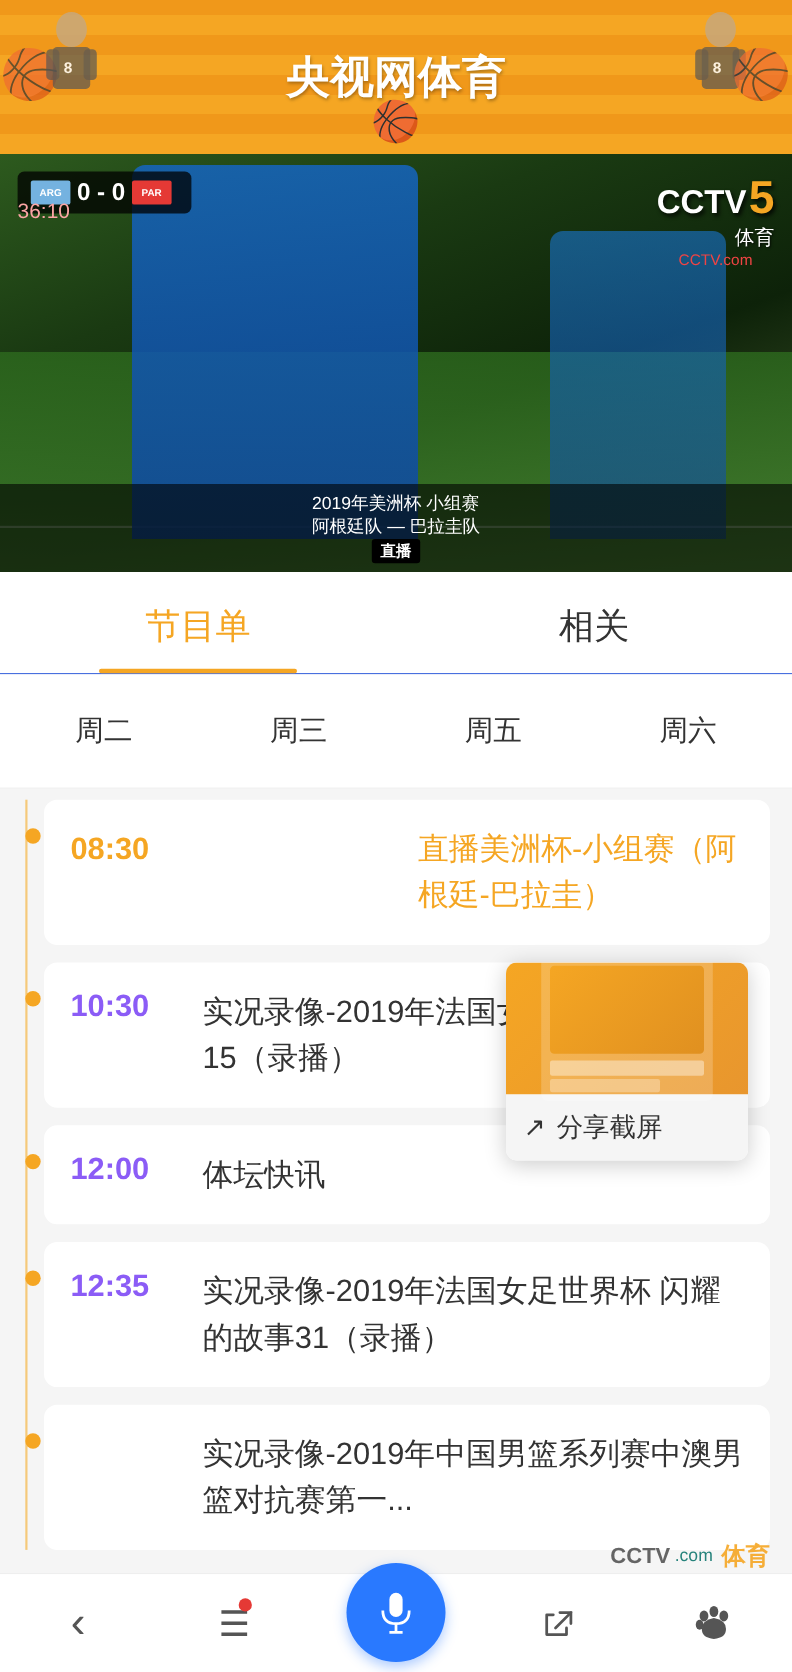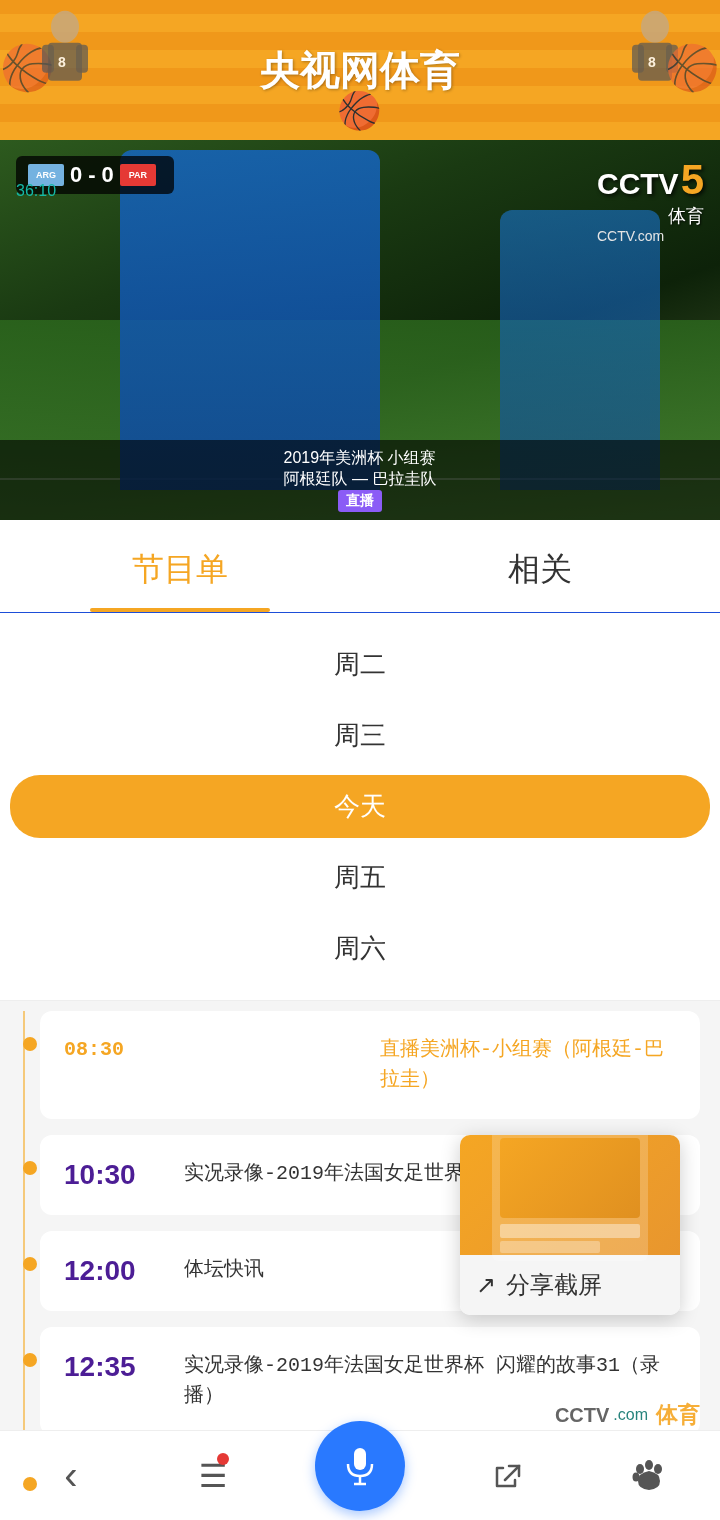--- a/index.html
+++ b/index.html
@@ -166,21 +166,21 @@
       display: flex;
       justify-content: space-between;
       align-items: center;
       flex-direction: column;
     }
     .video-match-info {
       color: white;
       font-size: 16px;
     }
     .video-live-badge {
-      background: #8b5cf6;
+      background: #000000;
       color: white;
       font-size: 14px;
       padding: 2px 8px;
       border-radius: 3px;
       font-weight: bold;
     }
 
     
     .tabs-container {
       background: white;
@@ -210,21 +210,20 @@
       border-radius: 2px;
     }
 
     
     .day-selector {
       background: white;
       display: flex;
       padding: 20px 10px;
       gap: 8px;
       border-bottom: 1px solid #eee;
-      flex-direction: column;
     }
     .day-btn {
       flex: 1;
       text-align: center;
       padding: 14px 0;
       font-size: 26px;
       color: #333;
       border-radius: 30px;
       cursor: pointer;
     }
@@ -243,31 +242,30 @@
       background: white;
       border-radius: 12px;
       margin-bottom: 16px;
       padding: 24px 24px;
       display: flex;
       align-items: flex-start;
       gap: 20px;
       position: relative;
     }
     .program-time {
-      color: #4c1d95;
+      color: #8b5cf6;
       font-size: 28px;
       font-weight: bold;
       min-width: 100px;
     }
     .program-title {
-      font-size: 20px;
+      font-size: 28px;
       color: #333;
       line-height: 1.5;
       flex: 1;
-      font-family: Liberation Mono, monospace;
     }
     .program-title.highlight {
       color: #f5a623;
     }
     .program-list-inner {
       position: relative;
       padding-left: 20px;
       margin-top: 10px;
     }
     .program-list-inner::before {
@@ -410,30 +408,30 @@
   <div style="position:absolute;bottom:30px;right:60px;width:160px;height:280px;background:linear-gradient(180deg,#1976d2,#0d47a1);border-radius:12px 12px 0 0;opacity:0.6;"></div>
 
   <div class="video-score-overlay">
     <div class="score-flag-arg"></div>
     <span class="score-text">0</span>
     <span class="score-text">-</span>
     <span class="score-text">0</span>
     <div class="score-flag-par"></div>
     <br>
   </div>
-  <div style="position:absolute;top:42px;left:16px;color:#14b8a6;font-size:16px;text-align:right;">36:10</div>
+  <div style="position:absolute;top:42px;left:16px;color:#fca5a5;font-size:19px;text-align:right;">36:10</div>
 
   <div class="video-cctv-logo">
     <div>
       <div style="display:flex;align-items:baseline;gap:2px;">
         <span style="color:white;font-size:30px;font-weight:bold;text-shadow:2px 2px 4px rgba(0,0,0,0.8);">CCTV</span>
         <span style="color:#f5a623;font-size:42px;font-weight:bold;text-shadow:2px 2px 4px rgba(0,0,0,0.8);">5</span>
       </div>
       <div style="color:white;font-size:18px;text-shadow:1px 1px 2px rgba(0,0,0,0.8);text-align:right;">体育</div>
-      <div style="color:#e5e5e5;font-size:14px;text-align:left;">CCTV.com</div>
+      <div style="color:#ef4444;font-size:14px;text-align:center;">CCTV.com</div>
     </div>
   </div>
 
   <div class="video-bottom-overlay">
     <div>
       <div class="video-match-info">2019年美洲杯 小组赛</div>
       <div class="video-match-info">阿根廷队 — 巴拉圭队</div>
     </div>
     <div class="video-live-badge">直播</div>
   </div>
@@ -444,21 +442,20 @@
     <span>节目单</span>
   </div>
   <div class="tab-item">
     <span>相关</span>
   </div>
 </div>
 
 <div class="day-selector">
   <div class="day-btn">周二</div>
   <div class="day-btn">周三</div>
-  <div class="day-btn active">今天</div>
   <div class="day-btn">周五</div>
   <div class="day-btn">周六</div>
 </div>
 
 <div class="program-list">
   <div class="program-list-inner">
 
     <div style="position:relative;">
 
       <div style="position:relative;margin-bottom:16px;">

